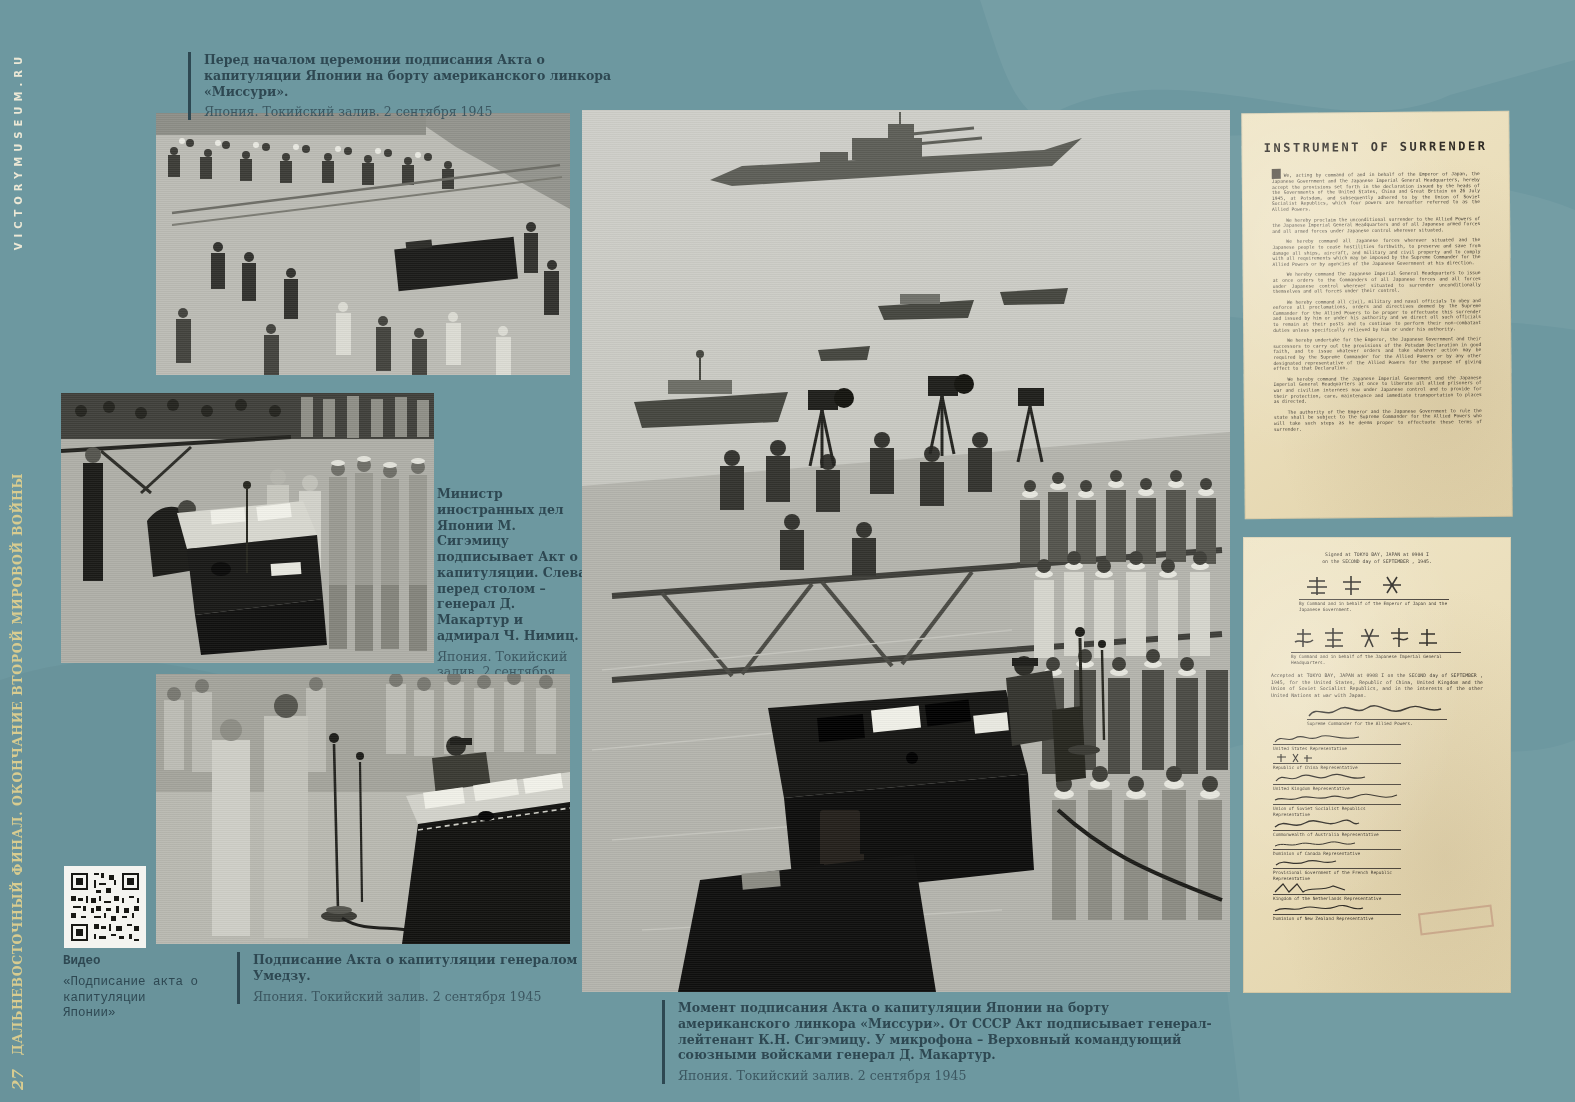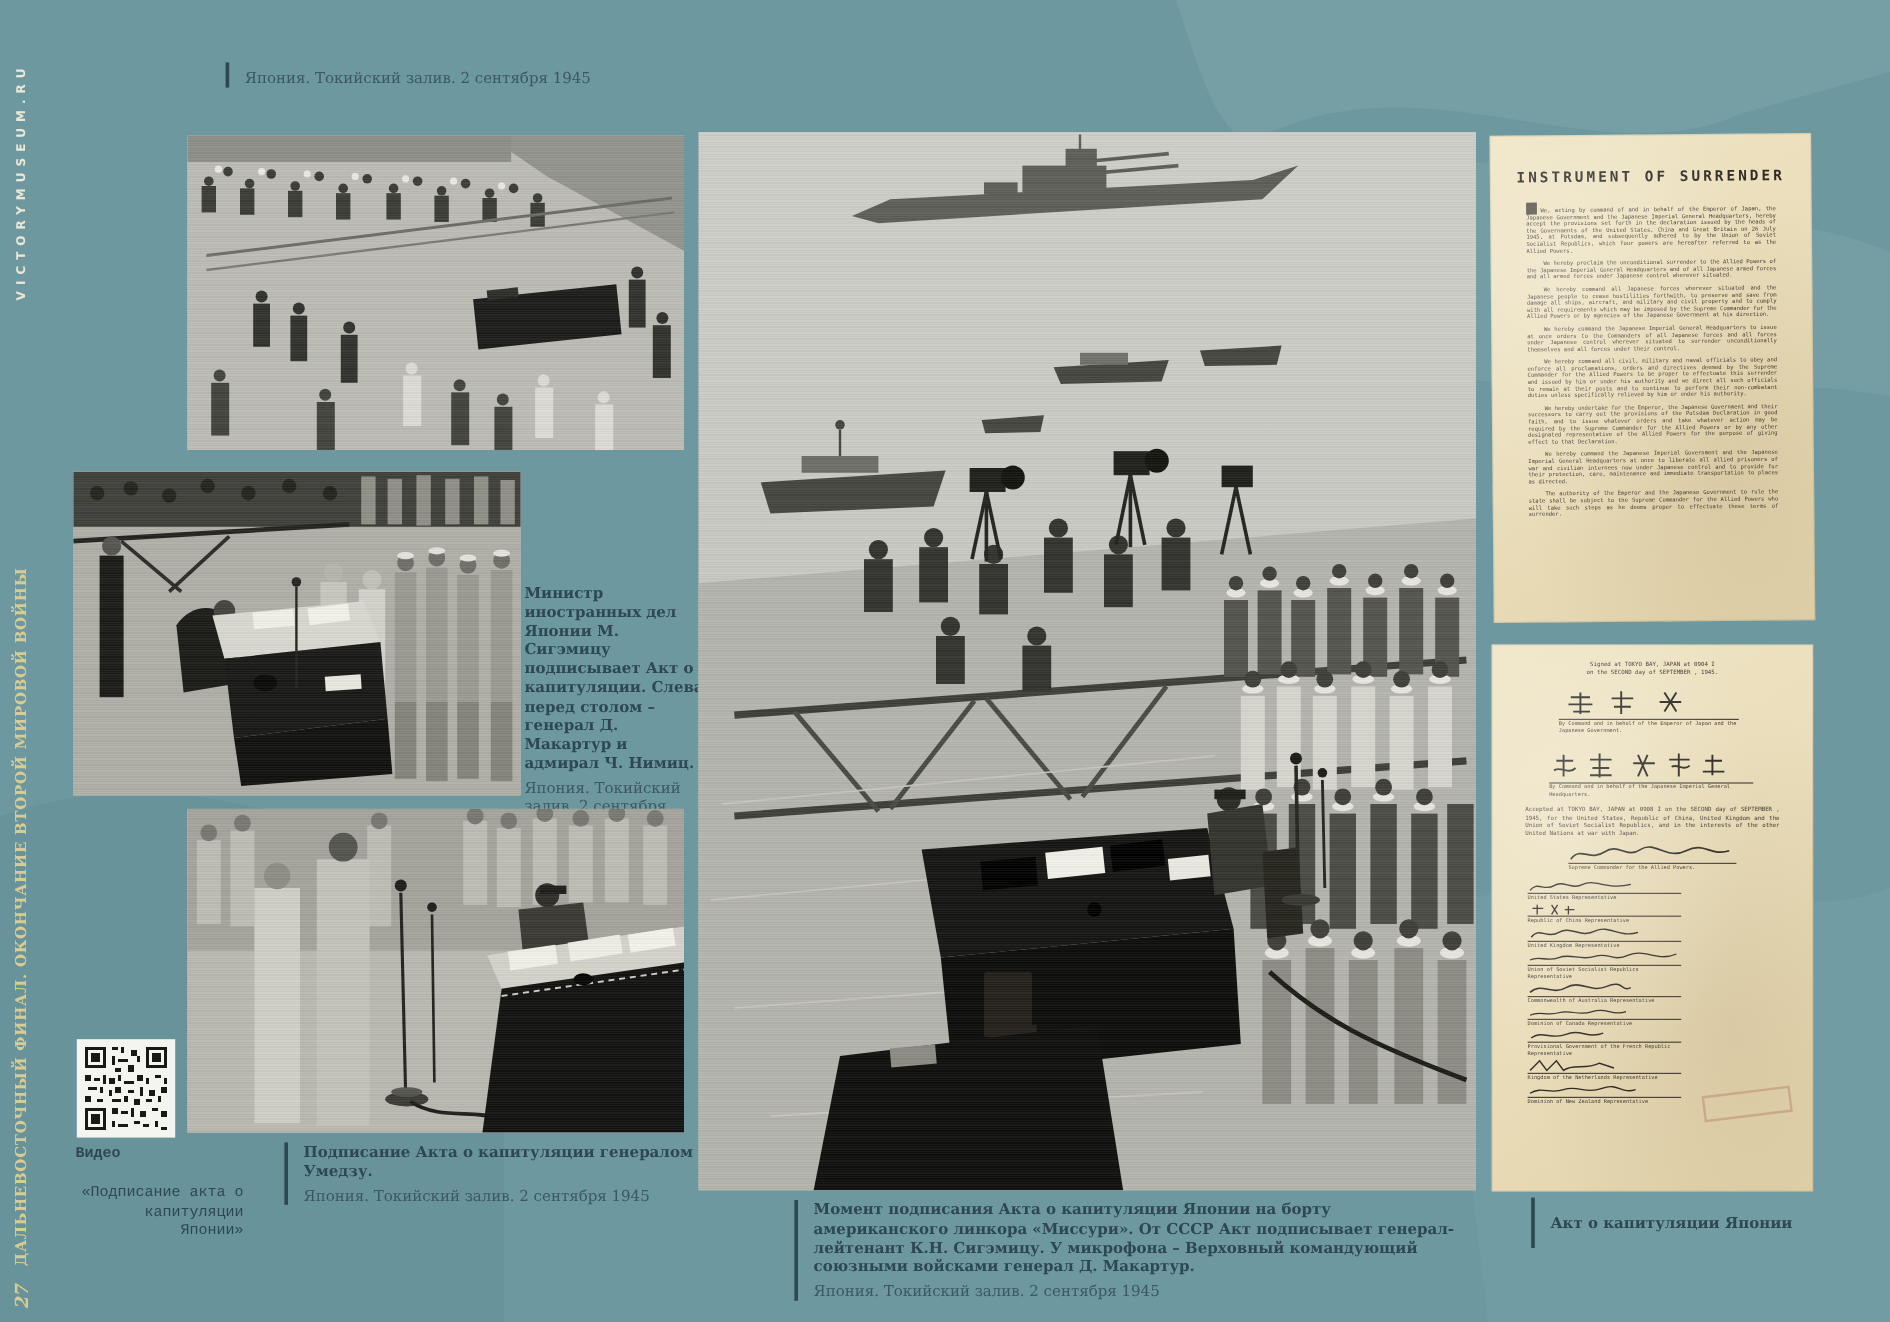--- a/index.html
+++ b/index.html
@@ -160,20 +160,21 @@
           <circle cx="263" cy="220" r="5"></circle>
         <rect x="108" y="222" width="15" height="40"></rect>
           <circle cx="115" cy="216" r="5"></circle>
         <rect x="20" y="206" width="15" height="44"></rect>
           <circle cx="27" cy="200" r="5"></circle>
       </g>
     </svg>
   </figure>
 
   <div class="cap bar" style="left:188px;top:52px;width:438px;">
+    <p class="b">Перед началом церемонии подписания Акта о капитуляции Японии на борту американского линкора «Миссури».</p>
     <div class="meta">Япония. Токийский залив. 2 сентября 1945</div>
   </div>
 
   <figure class="photo" style="left:61px;top:393px;width:373px;height:270px;margin:0;position:absolute;">
     <svg viewBox="0 0 373 270" preserveAspectRatio="none">
       <rect width="373" height="270" fill="#afafa8"></rect>
       <rect x="0" y="0" width="373" height="46" fill="#40403b"></rect>
       <g fill="#24241f">
         <circle cx="20" cy="18" r="6"></circle>
           <circle cx="48" cy="14" r="6"></circle>
@@ -367,21 +368,21 @@
           <rect x="12" y="26" width="3" height="1"></rect>
         <rect x="17" y="25" width="2" height="1"></rect>
           <rect x="20" y="26" width="2" height="1"></rect>
           <rect x="24" y="25" width="1" height="2"></rect>
         <rect x="26" y="27" width="2" height="1"></rect>
       </g>
     </svg>
   </div>
   <div class="cap" style="left:63px;top:954px;width:140px;font-family:Liberation Mono, monospace;">
     <p class="b">Видео</p>
-    <div class="meta" style="margin-top:17px;color:#2e4852;text-align:right;">«Подписание акта о капитуляции Японии»</div>
+    <div class="meta" style="margin-top:5px;color:#2e4852;">«Подписание акта о капитуляции Японии»</div>
   </div>
 
   <figure class="photo" style="left:582px;top:110px;width:648px;height:882px;margin:0;position:absolute;">
     <svg viewBox="0 0 648 882" preserveAspectRatio="none">
       <defs>
         <linearGradient id="gw" x1="0" y1="0" x2="0" y2="1">
           <stop offset="0" stop-color="#cfcfc9"></stop>
             <stop offset="1" stop-color="#bebfb8"></stop>
         </linearGradient>
       </defs>
@@ -681,17 +682,14 @@
       <div class="sig-block">
         <svg class="sig-art" width="92" height="11" viewBox="0 0 92 11">
             <path d="M2,8 C12,2 18,9 30,5 S48,9 62,4 S78,9 90,5" stroke="#2b2823" stroke-width="1.1" fill="none"></path>
           </svg>
         <div class="sig-label">Dominion of New Zealand Representative</div>
       </div>
     </div>
     <div class="stamp"></div>
   </div>
 
-  <div class="cap bar" style="left:1276px;top:998px;width:240px;min-height:42px;display:flex;align-items:center;">
-    <p class="b" style="margin:0;">Акт о капитуляции Японии</p>
-  </div>
 
 </div>
 
 </body></html>

